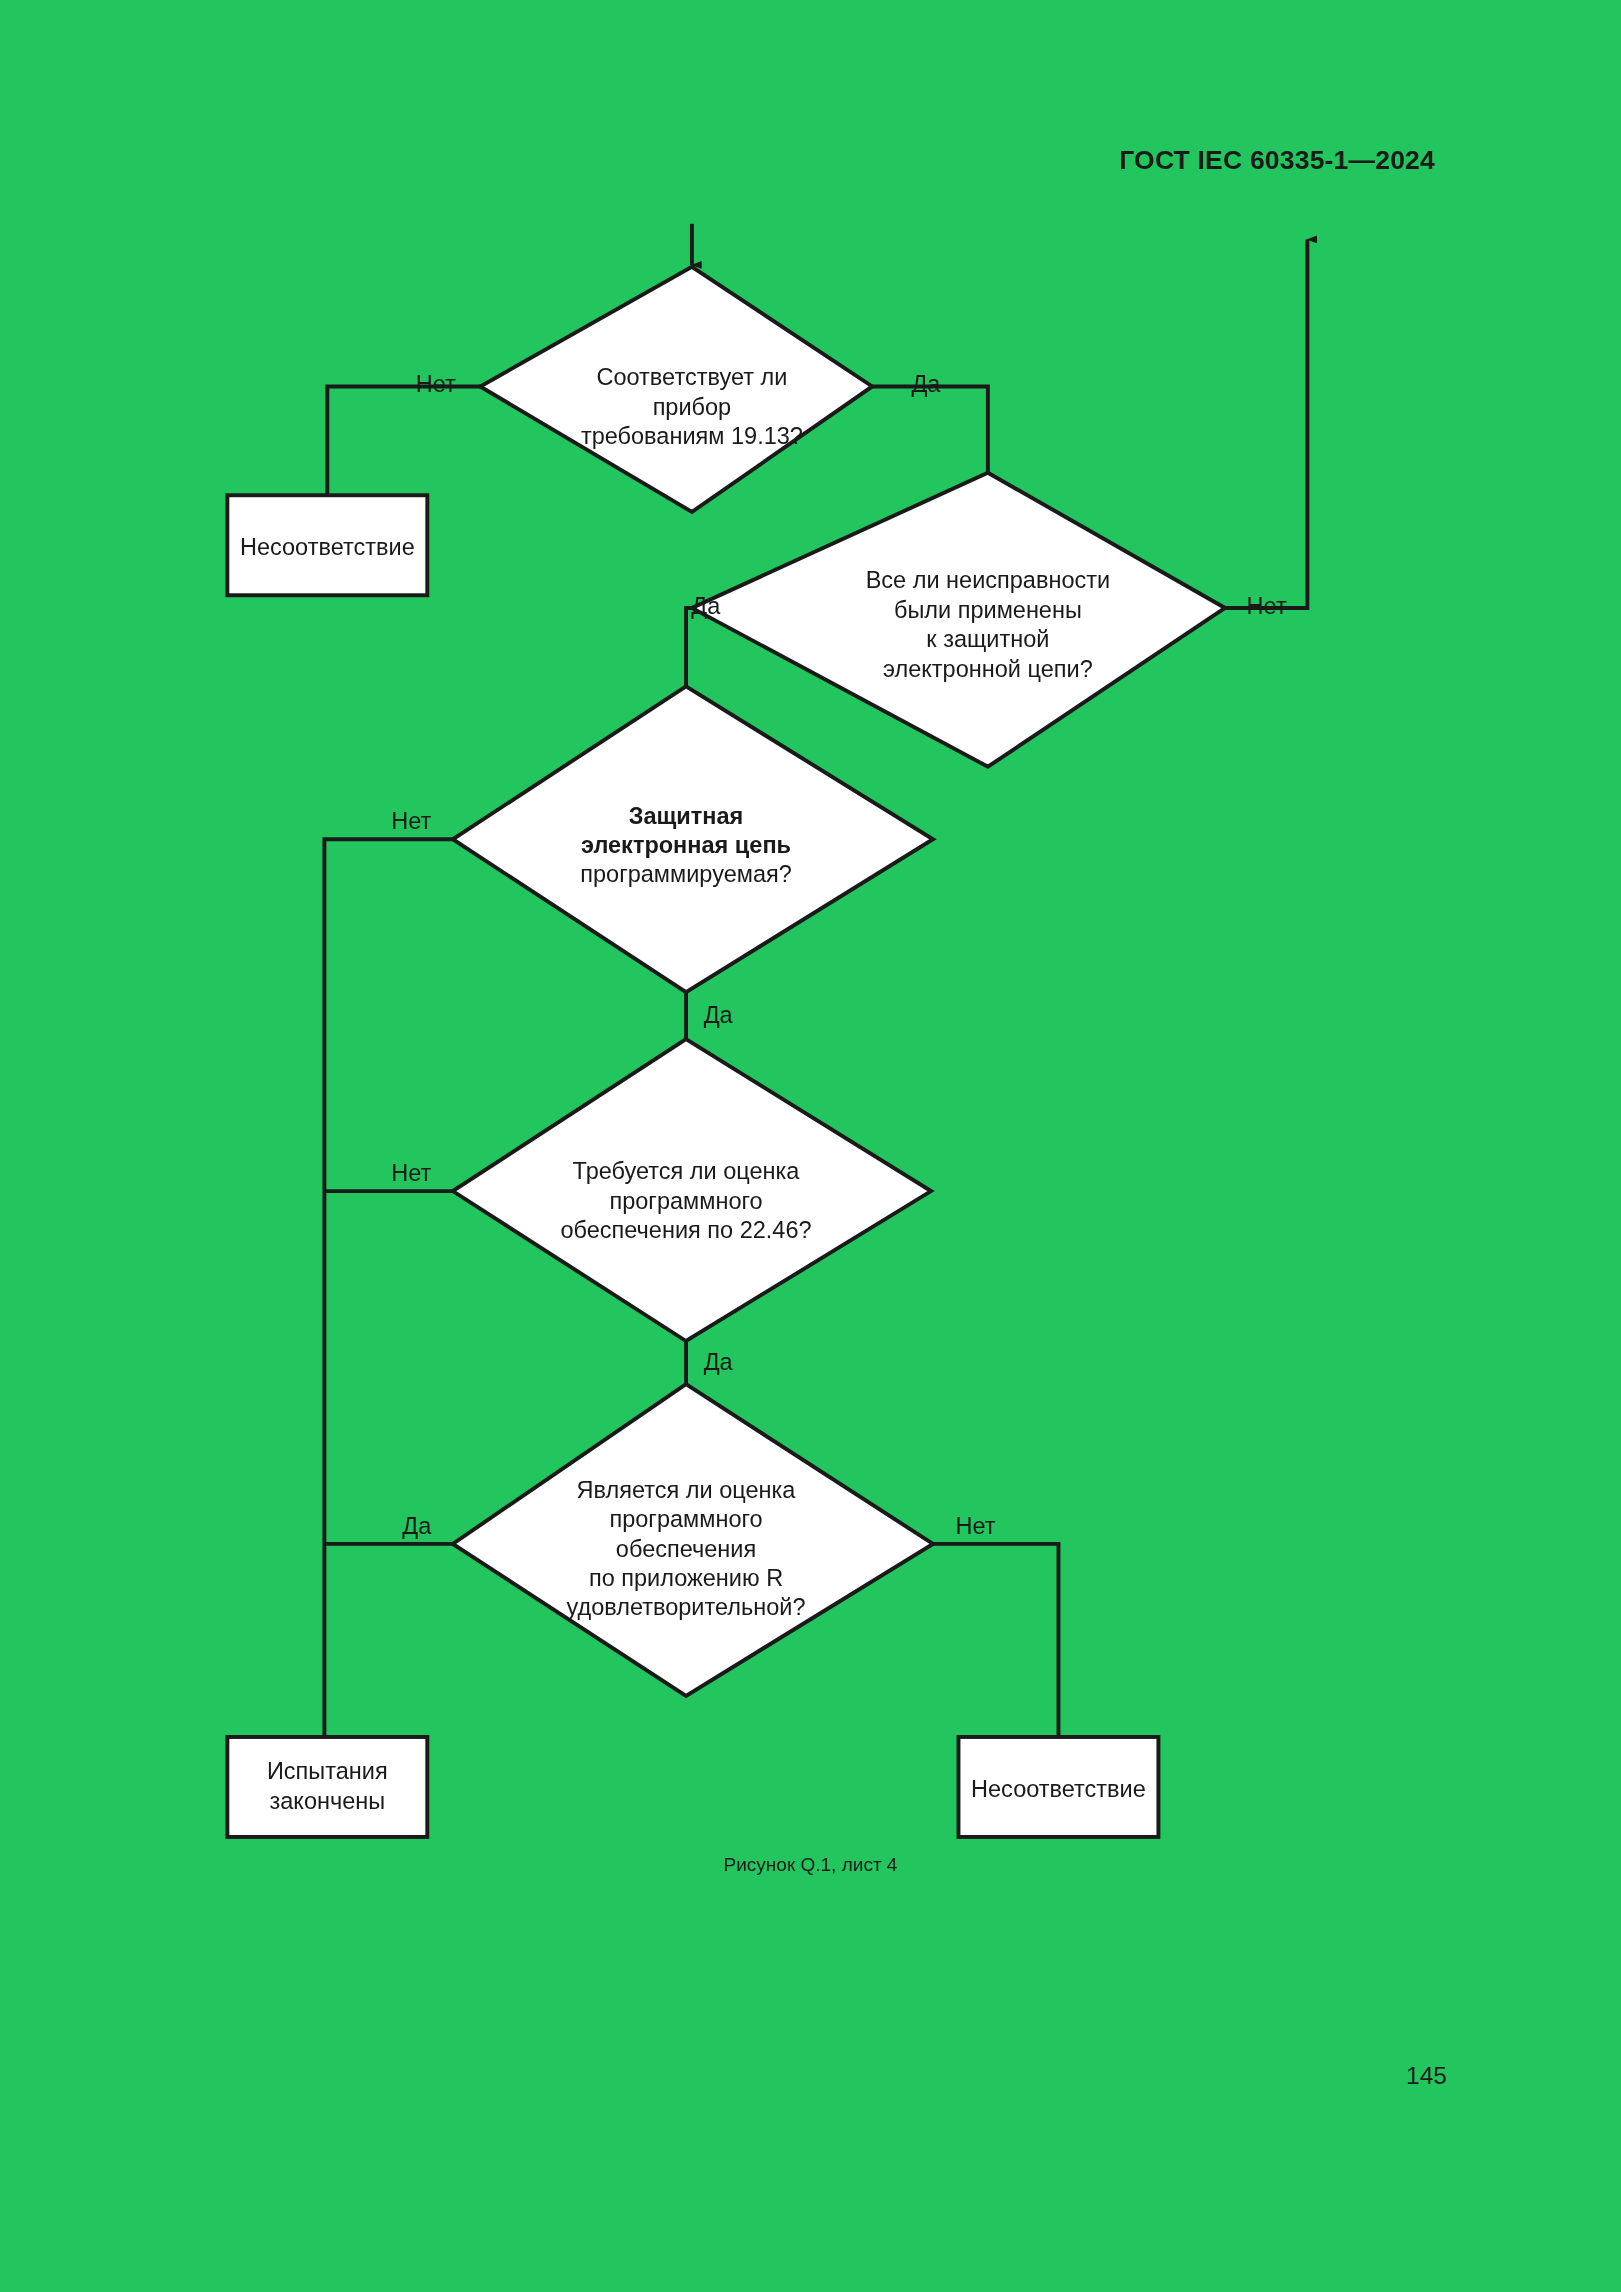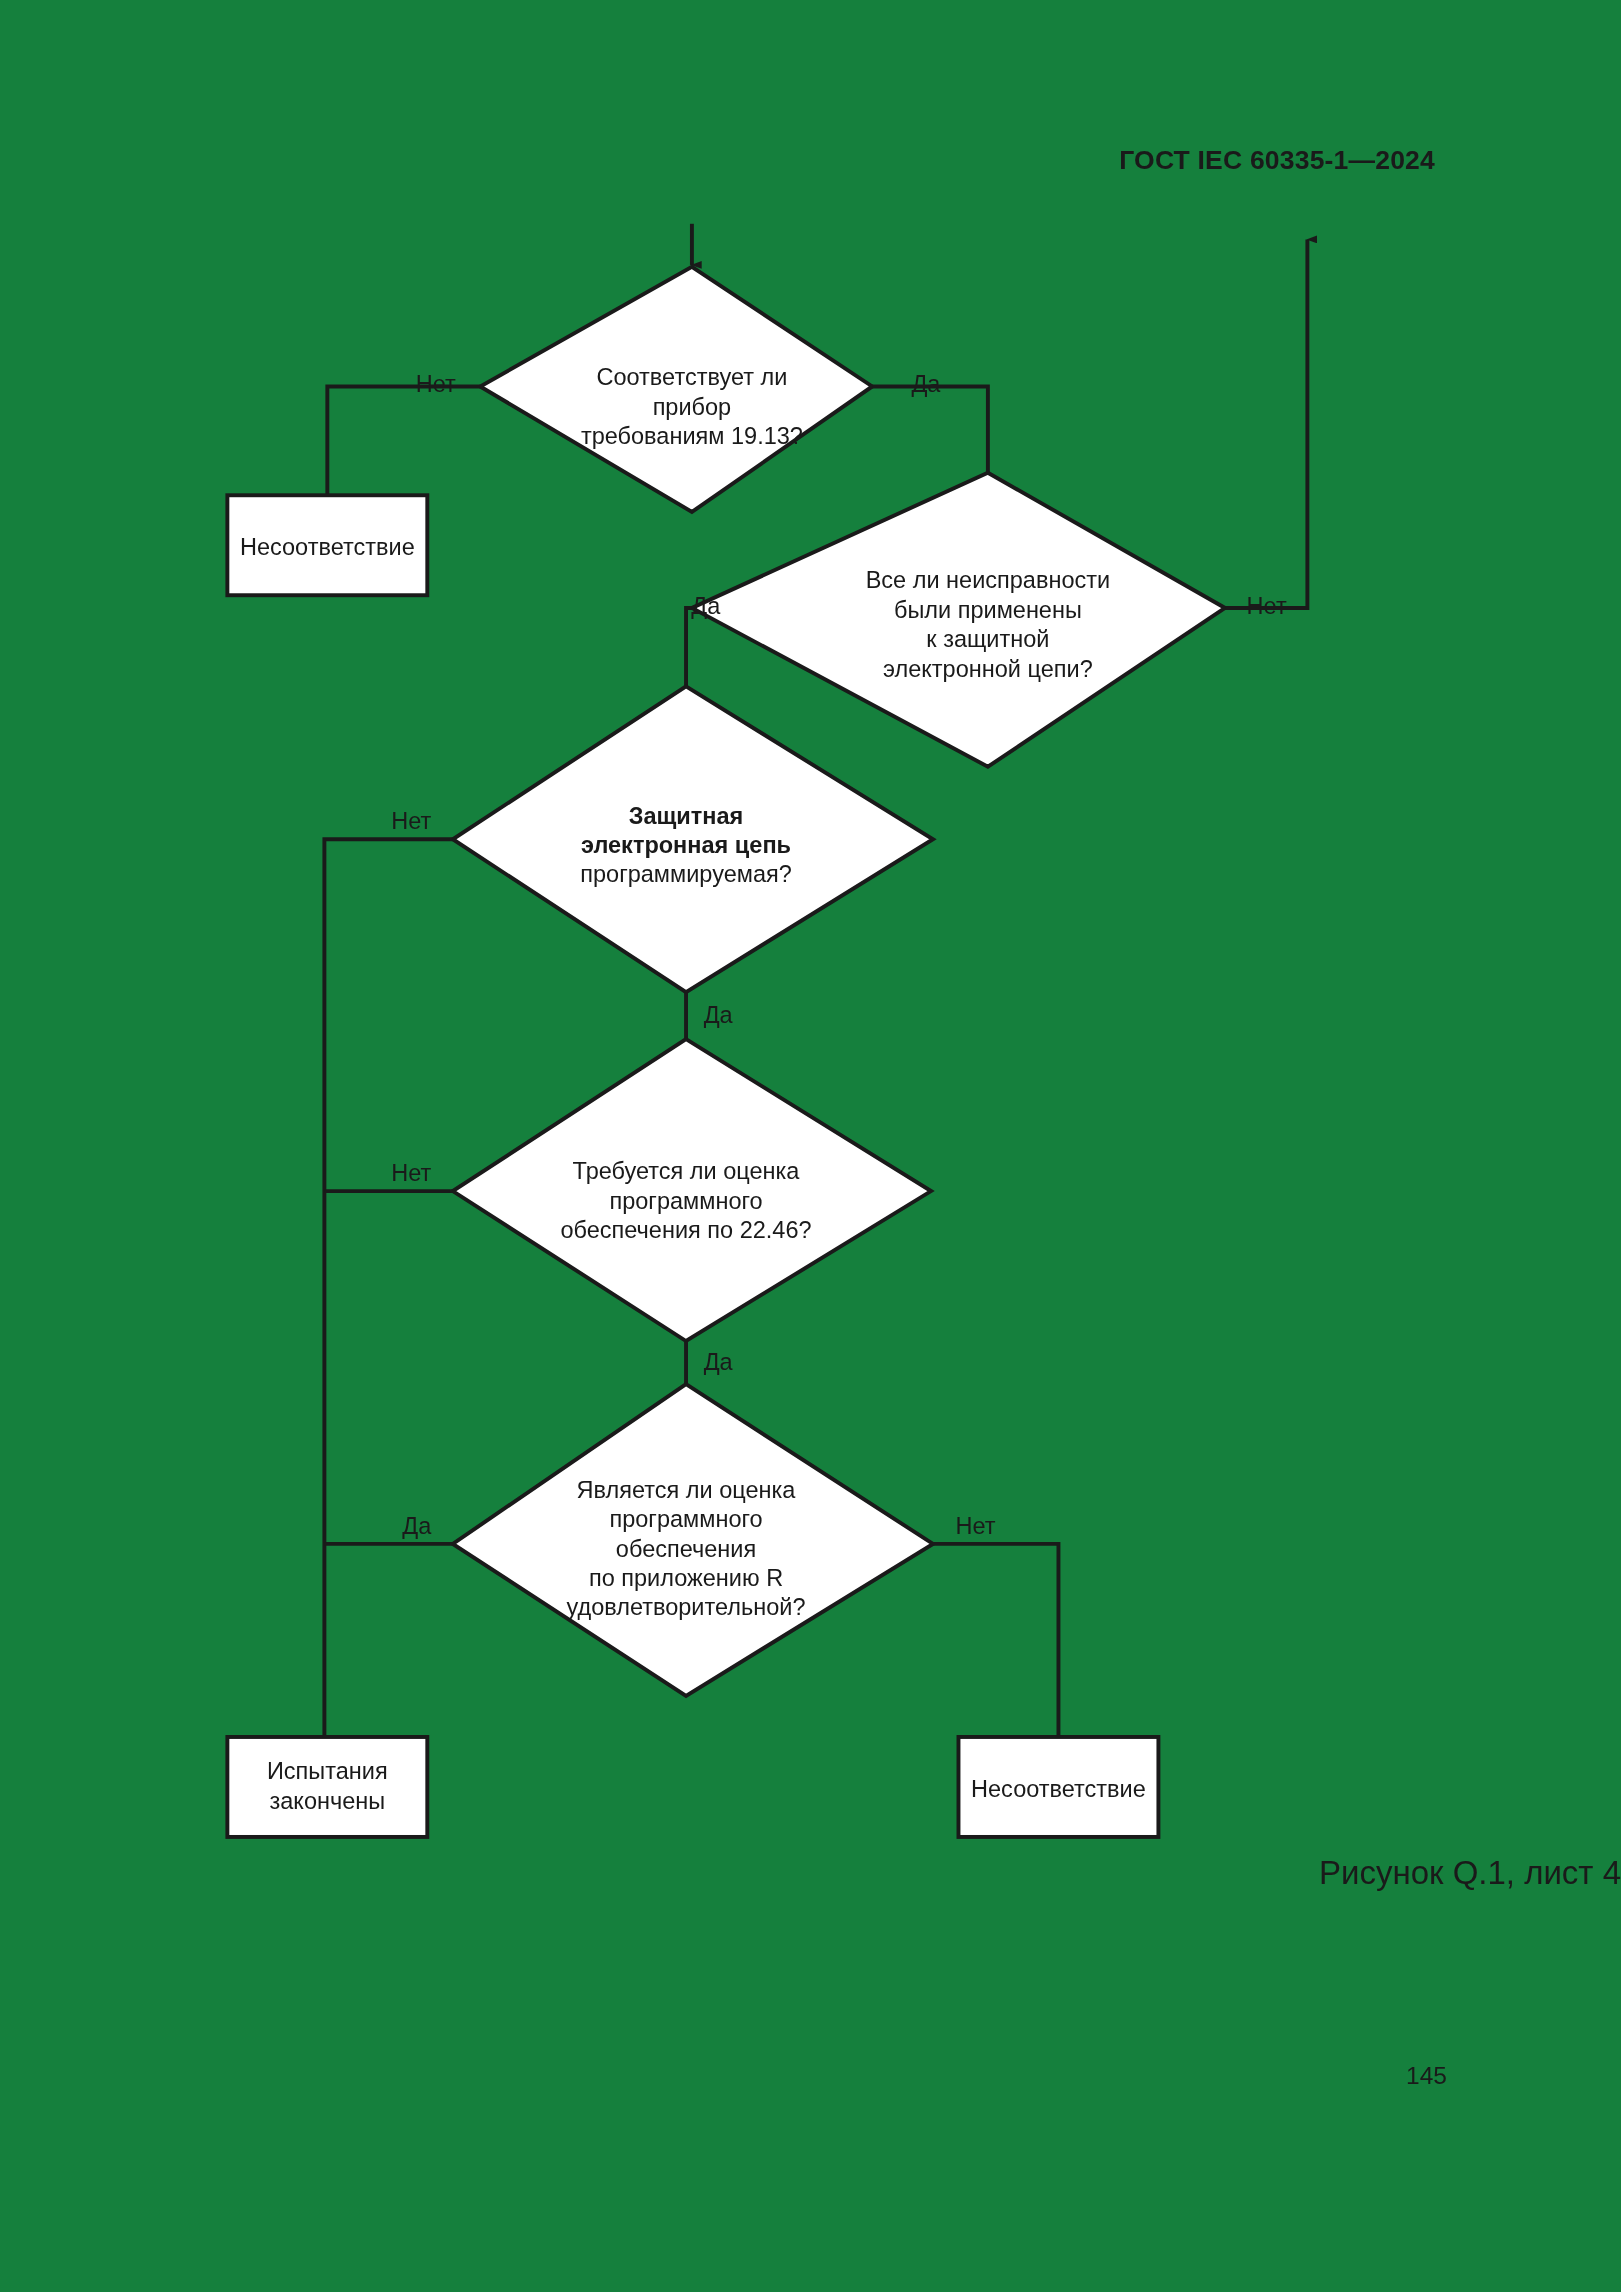--- a/index.html
+++ b/index.html
@@ -12,38 +12,38 @@
     height: 2293px;
     position: relative;
     font-family: "Liberation Sans", sans-serif;
     color: #1a1a1a;
     overflow: hidden;
   }
   .page {
     position: relative;
     width: 1621px;
     height: 2293px;
-    background: #15803d;
+    background: #22c55e;
   }
   .doc-header {
     position: absolute;
     top: 145px;
     right: 186px;
     font-size: 26.5px;
     font-weight: bold;
     letter-spacing: 0.2px;
     white-space: nowrap;
   }
   .figure-caption {
     position: absolute;
     top: 1854px;
     left: 0;
     width: 1621px;
-    text-align: right;
-    font-size: 33px;
+    text-align: center;
+    font-size: 19px;
   }
   .page-number {
     position: absolute;
     top: 2062px;
     right: 174px;
     font-size: 24.5px;
     text-align: center;
   }
   svg.flow {
     position: absolute;

